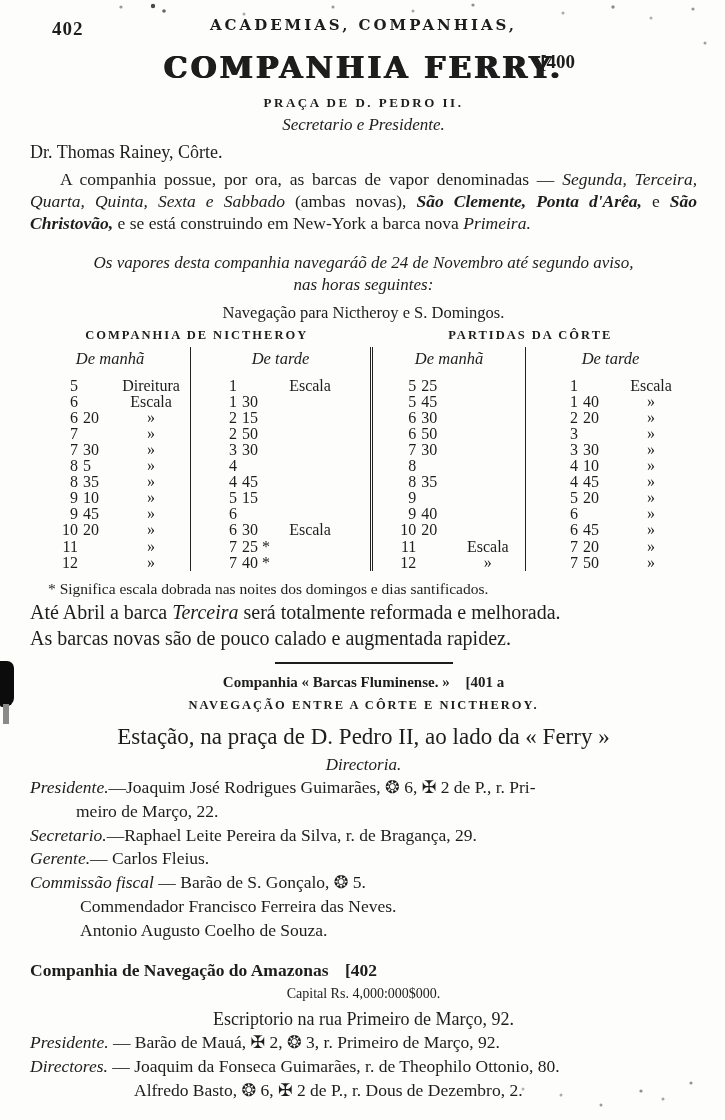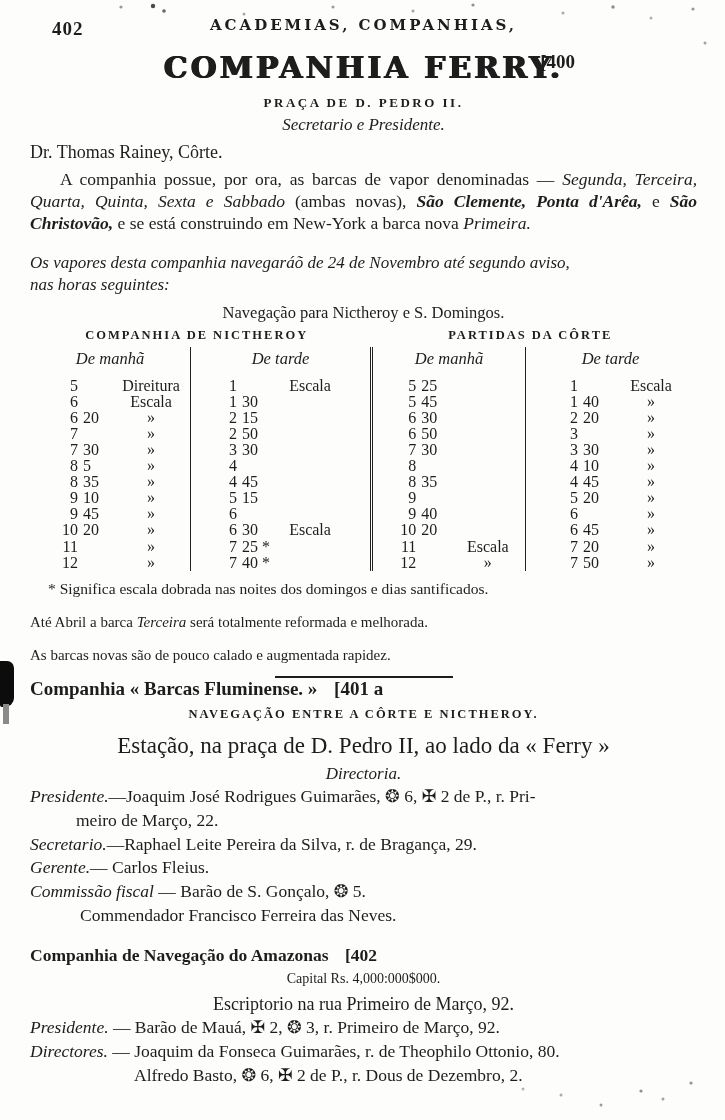--- a/index.html
+++ b/index.html
@@ -22,21 +22,21 @@
   .main-title{font-size:30px;font-weight:bold;letter-spacing:3px;font-family:"DejaVu Serif",serif;
               text-shadow:0.7px 0 0 #1d1d1d,-0.7px 0 0 #1d1d1d;}
   .title-ref{position:absolute;left:76.5%;top:1px;font-size:19px;font-weight:bold;}
   .address{text-align:center;font-weight:bold;font-size:13px;letter-spacing:2.5px;margin-top:5px;}
   .role{text-align:center;font-style:italic;font-size:17px;margin-top:4px;}
   .president-line{font-size:18px;margin-top:7px;}
 
   .fleet{font-size:17.5px;text-align:justify;text-indent:30px;line-height:1.25;margin-top:6px;}
   .it{font-style:italic;}
   .bit{font-style:italic;font-weight:bold;}
-  .notice{font-style:italic;font-size:17px;margin-top:8px;line-height:1.28;}
+  .notice{text-align:center;font-style:italic;font-size:17px;margin-top:8px;line-height:1.28;}
   .route{text-align:center;font-size:16.5px;margin-top:7px;}
 
   
   .tt{margin-top:5px;}
   .tt-titles{display:flex;}
   .tt-titles .tt-title{flex:1;text-align:center;font-size:12.5px;font-weight:bold;letter-spacing:2px;}
   .tt-grid{display:flex;margin-top:4px;}
   .tt-col{box-sizing:border-box;padding-top:2px;}
   .col-a{width:160px;}
   .col-b{width:180px;border-left:1.5px solid #222;}
@@ -46,25 +46,25 @@
   .tt-cell{display:flex;font-size:16px;line-height:16.1px;}
   .col-a .tt-cell{padding-left:18px;}
   .col-b .tt-cell{padding-left:16px;}
   .col-c .tt-cell{padding-left:14px;}
   .col-d .tt-cell{padding-left:22px;}
   .tt-h{width:30px;text-align:right;}
   .tt-m{width:30px;padding-left:5px;white-space:nowrap;}
   .tt-n{width:76px;text-align:center;}
 
   .footnote{font-size:15.5px;margin-top:9px;text-indent:18px;}
-  .note-line{font-size:15px;margin-top:16px;}
+  .note-line{font-size:20px;margin-top:3px;}
   .divider{width:178px;border-top:2.5px solid #1d1d1d;margin:12px auto 0 auto;}
 
   
-  .flum-title{text-align:left;font-size:19px;font-weight:bold;}
+  .flum-title{text-align:center;font-size:15px;font-weight:bold;margin-top:10px;}
   .ref-inline{margin-left:12px;font-weight:bold;}
   .subtitle{text-align:center;font-size:12.5px;font-weight:bold;letter-spacing:2px;margin-top:7px;}
   .station{text-align:center;font-size:23px;margin-top:11px;}
   .dir-head{text-align:center;font-style:italic;font-size:17px;margin-top:5px;}
   .entry{font-size:17.5px;line-height:1.25;margin-top:2px;}
   .lbl{font-style:italic;}
   .cont{padding-left:46px;}
   .member{padding-left:50px;}
   .member-am{padding-left:104px;}
 
@@ -450,20 +450,21 @@
     <div class="entry"><span class="lbl">Presidente.</span><span>—Joaquim José Rodrigues Guimarães, ❂ 6, ✠ 2 de P., r. Pri-</span></div>
     <div class="entry cont">meiro de Março, 22.</div>
     <div class="entry"><span class="lbl">Secretario.</span><span>—Raphael Leite Pereira da Silva, r. de Bragança, 29.</span></div>
     <div class="entry"><span class="lbl">Gerente.</span><span>— Carlos Fleius.</span></div>
     <div class="entry"><span class="lbl">Commissão fiscal</span><span> — Barão de S. Gonçalo, ❂ 5.</span></div>
 
     <div>
 
         <div class="entry member">Commendador Francisco Ferreira das Neves.</div>
 
+        <div class="entry member">Antonio Augusto Coelho de Souza.</div>
       </div>
 
     <div class="amz-title">
       <span>Companhia de Navegação do Amazonas</span>
       <span class="ref-inline">[402</span>
     </div>
     <div class="capital">Capital Rs. 4,000:000$000.</div>
     <div class="office">Escriptorio na rua Primeiro de Março, 92.</div>
 
     <div class="entry"><span class="lbl">Presidente.</span><span> — Barão de Mauá, ✠ 2, ❂ 3, r. Primeiro de Março, 92.</span></div>

